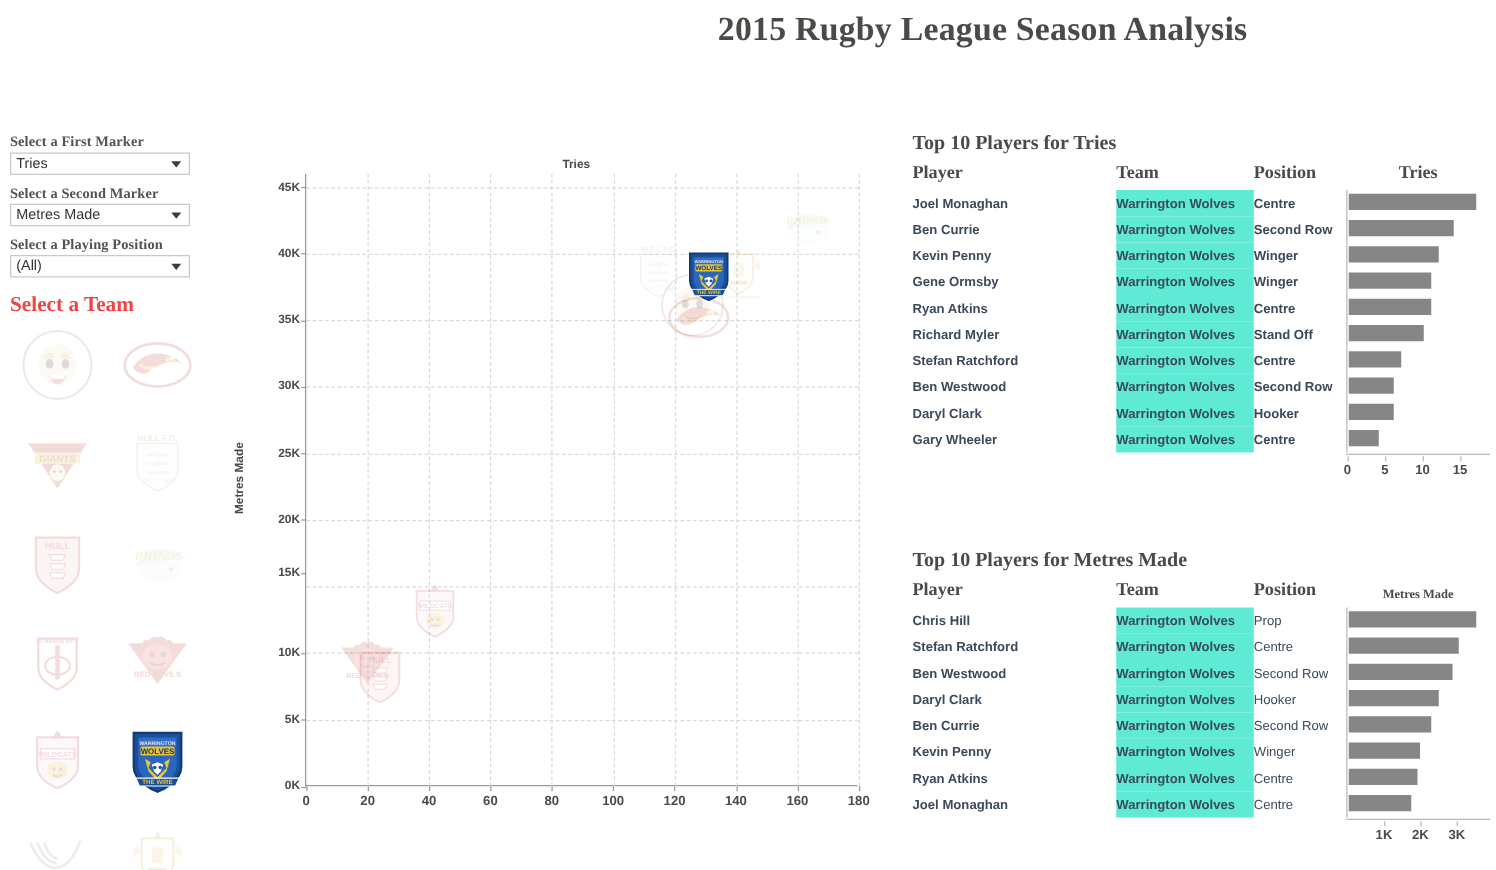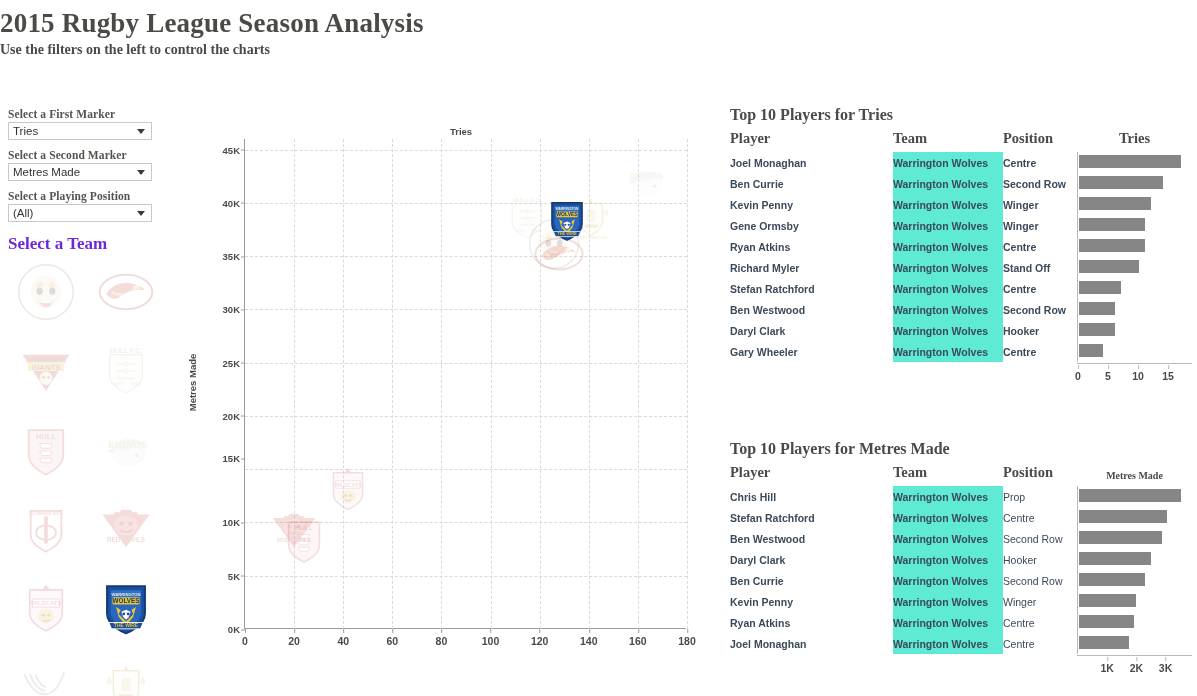--- a/index.html
+++ b/index.html
@@ -6,21 +6,21 @@
   html, body {
     margin: 0; padding: 0;
     width: 1197px; height: 696px;
     background: #ffffff;
     font-family: "Liberation Sans", sans-serif;
     overflow: hidden;
   }
   #app { position: relative; width: 1197px; height: 696px; }
 
   
-  .hdr { position: absolute; left: 0; top: 6px; width: 998px; text-align: left; }
+  .hdr { position: absolute; left: 0; top: 6px; width: 998px; text-align: right; }
   .hdr-title {
     font-family: "Liberation Serif", serif;
     font-size: 27px; font-weight: bold; color: #4c4a46;
     letter-spacing: .2px; line-height: 34px;
   }
   .hdr-sub {
     font-family: "Liberation Serif", serif;
     font-size: 14px; font-weight: bold; color: #4c4a46;
     line-height: 18px; margin-top: 1px;
   }
@@ -41,21 +41,21 @@
   }
   .fselect .cap { flex: 1; white-space: nowrap; overflow: hidden; }
   .caret {
     width: 0; height: 0; margin-right: 6px;
     border-left: 4px solid transparent; border-right: 4px solid transparent;
     border-top: 5px solid #3b3b3b;
   }
 
   .team-h {
     font-family: "Liberation Serif", serif;
-    font-size: 17px; font-weight: bold; color: #6d28d9;
+    font-size: 17px; font-weight: bold; color: #ef4444;
     margin-top: 12px; margin-bottom: 6px;
   }
   .team-grid {
     display: grid; grid-template-columns: 76px 76px;
     gap: 16px 4px; width: 158px;
   }
   .team-cell {
     width: 76px; height: 63px; display: flex;
     align-items: center; justify-content: center; cursor: pointer;
   }
@@ -150,21 +150,20 @@
     margin-bottom: 1px; height: 4px; border-left: 1px solid #b9b9b9;
   }
 </style>
 </head>
 <body>
 
 <div id="app">
 
   <div class="hdr">
     <div class="hdr-title">2015 Rugby League Season Analysis</div>
-    <div class="hdr-sub">Use the filters on the left to control the charts</div>
   </div>
 
   <div class="panel">
     <div class="flabel">Select a First Marker</div>
     <div class="fselect">
       <span class="cap">Tries</span>
       <span class="caret"></span>
     </div>
 
     <div class="flabel">Select a Second Marker</div>

